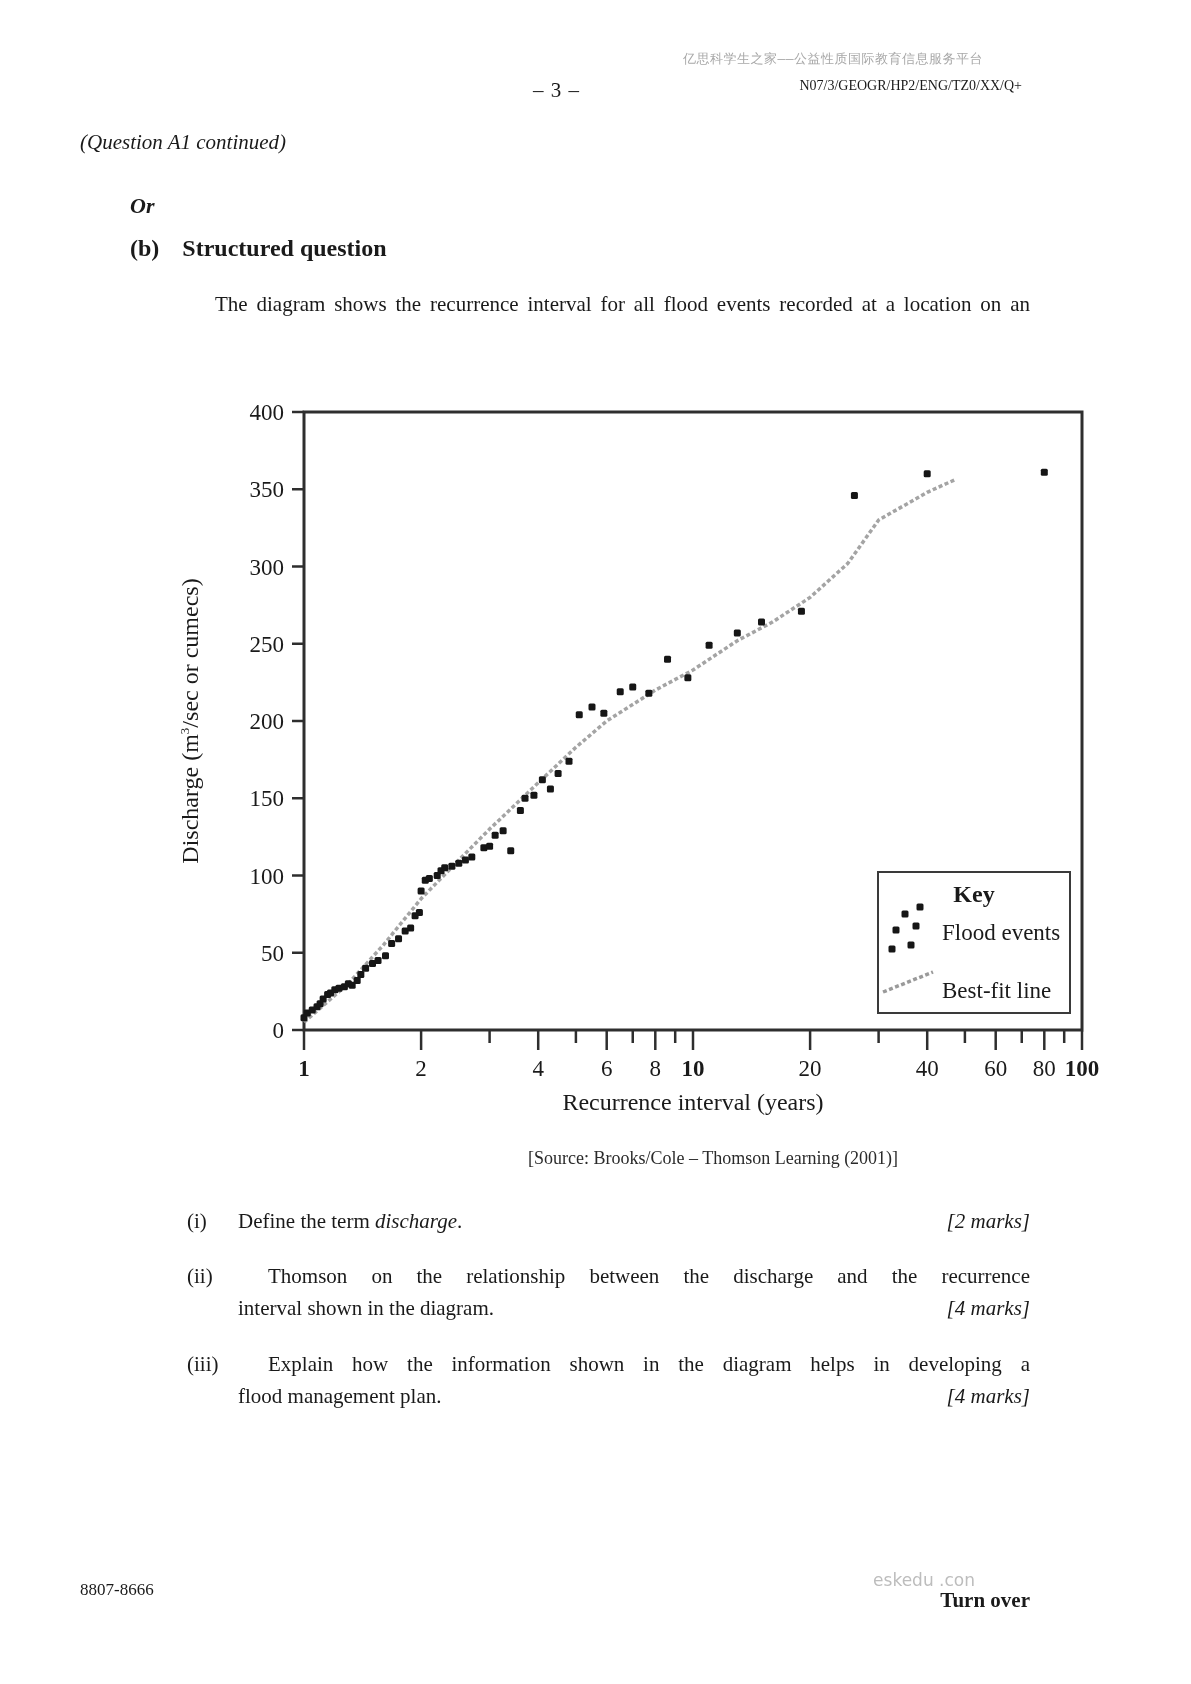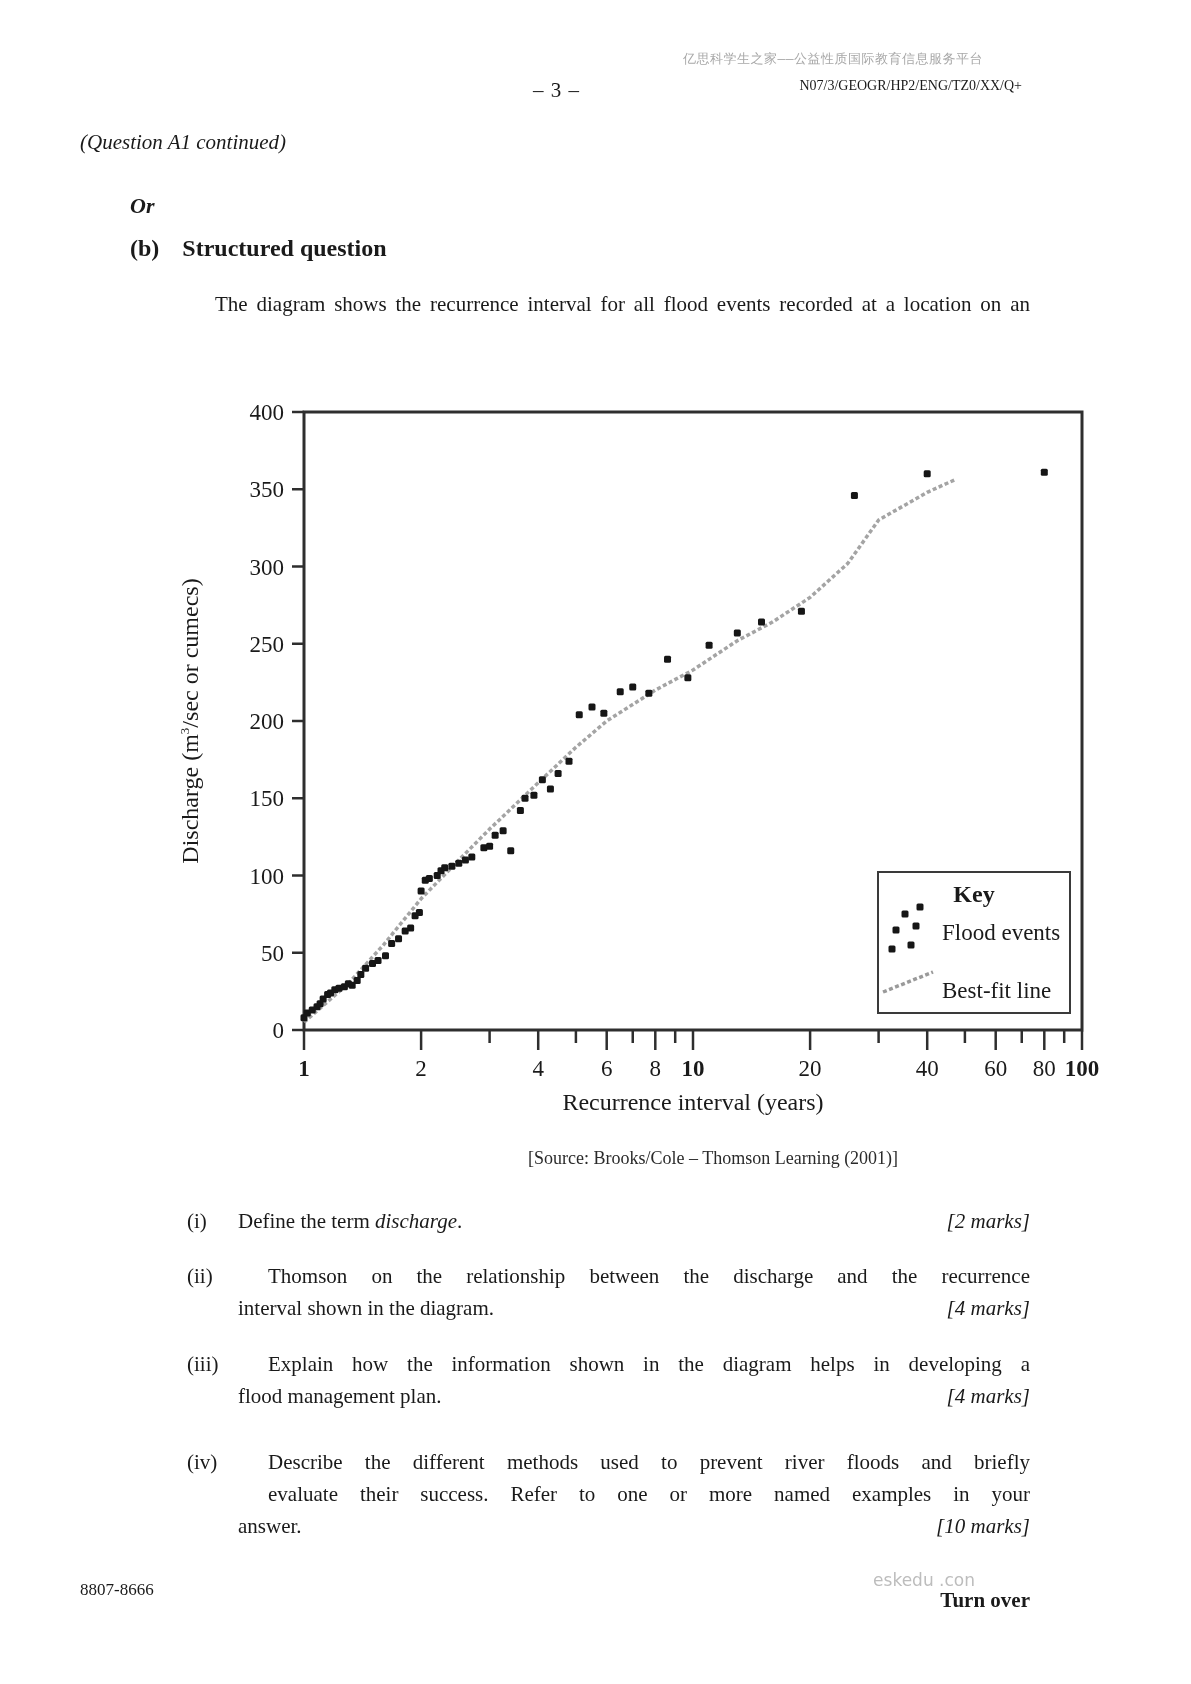--- a/index.html
+++ b/index.html
@@ -209,27 +209,18 @@
 
   <div class="abs q-row q3">
     <span class="q-num">(iii)</span>
     <div class="q-body">
       <div class="jline">Explain how the information shown in the diagram helps in developing a</div>
       <div>flood management plan.</div>
     </div>
     <span class="q-marks">[4 marks]</span>
   </div>
 
-  <div class="abs q-row q4">
-    <span class="q-num">(iv)</span>
-    <div class="q-body">
-      <div class="jline">Describe the different methods used to prevent river floods and briefly</div>
-      <div class="jline">evaluate their success. Refer to one or more named examples in your</div>
-      <div>answer.</div>
-    </div>
-    <span class="q-marks">[10 marks]</span>
-  </div>
 
   <div class="abs footer-number">8807-8666</div>
   <div class="abs footer-watermark">eskedu .con</div>
   <div class="abs turn-over">Turn over</div>
 
 </div>
 
 </body></html>

